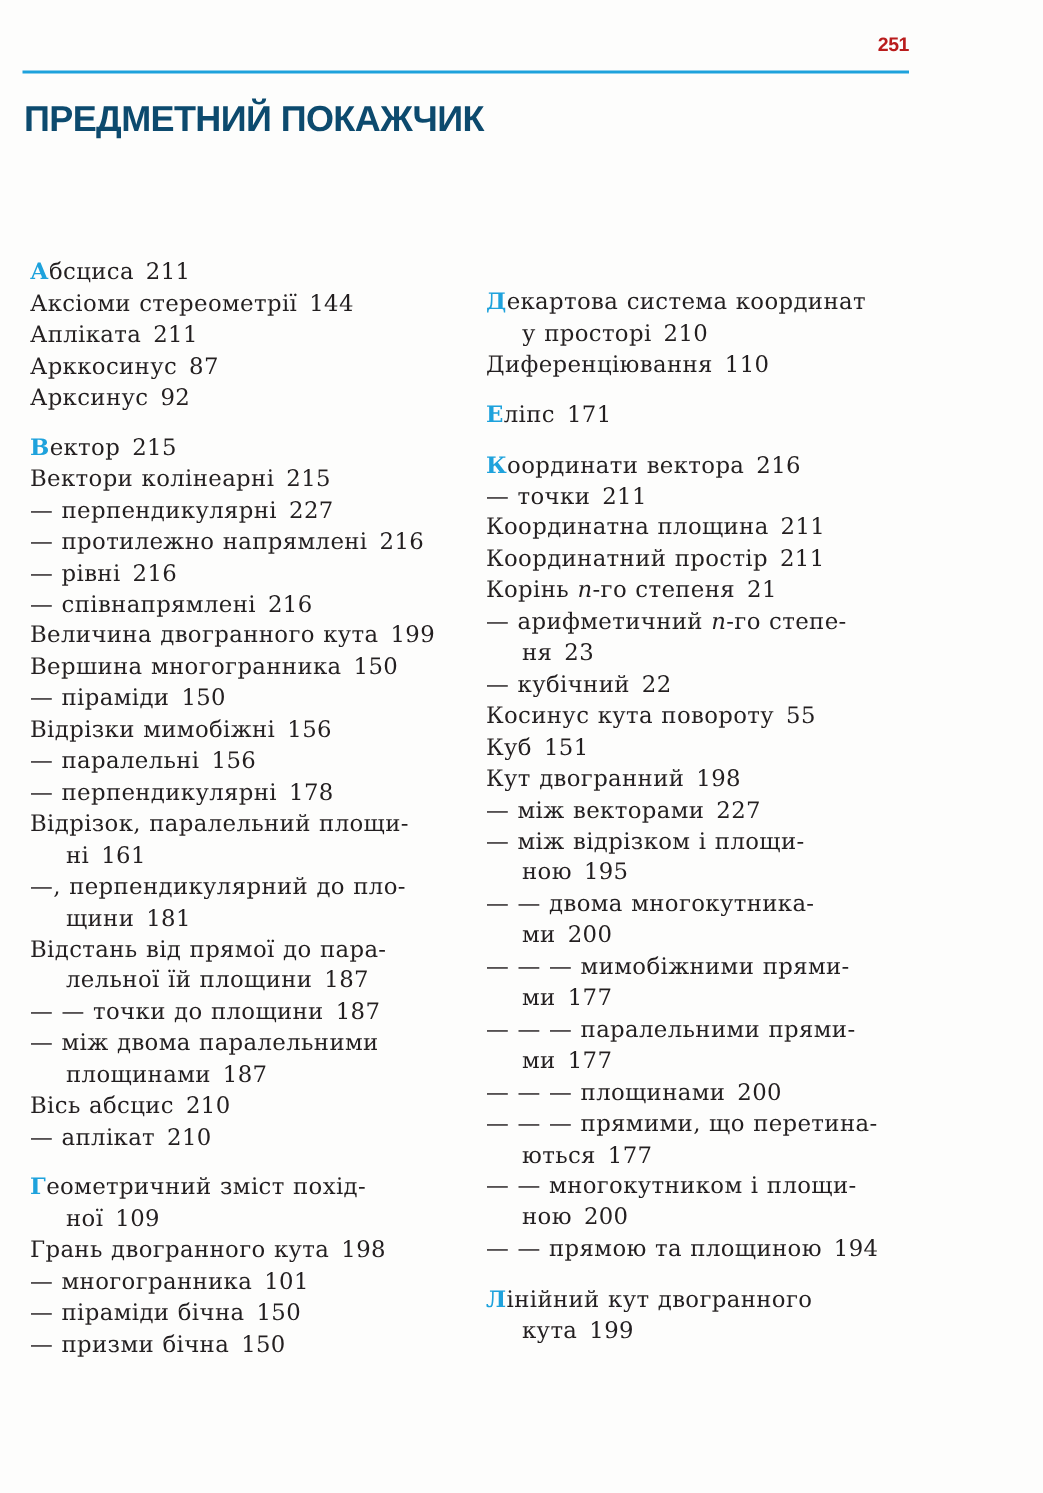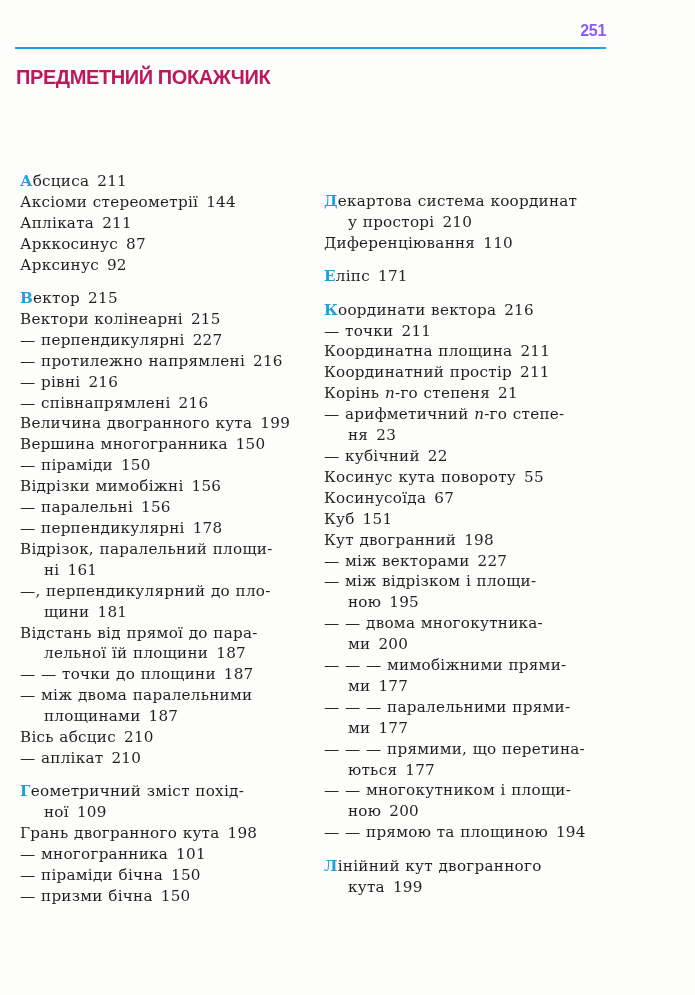--- a/index.html
+++ b/index.html
@@ -13,40 +13,40 @@
       position: relative;
       overflow: hidden;
       color: #231f20;
     }
     .page-number {
       position: absolute;
       top: 22px;
       right: 89px;
       font-family: "Liberation Sans", sans-serif;
       font-weight: bold;
-      font-size: 16px;
-      color: #8b5cf6;
+      font-size: 13px;
+      color: #b91c1c;
       letter-spacing: -0.3px;
     }
     .header-rule {
       position: absolute;
       top: 47px;
       left: 15px;
       width: 591px;
       height: 2px;
       background: #1ea2dc;
     }
     .page-title {
       position: absolute;
       top: 66px;
       left: 16px;
       font-family: "Liberation Sans", sans-serif;
       font-weight: bold;
-      font-size: 20px;
-      color: #be185d;
+      font-size: 24px;
+      color: #0c4a6e;
       letter-spacing: -0.4px;
       margin: 0;
       text-align: center;
     }
     .column {
       position: absolute;
       top: 171px;
       font-family: "DejaVu Serif", serif;
       font-size: 15.2px;
       line-height: 20.9px;
@@ -119,28 +119,28 @@
     </div>
     <div class="group">
       <div class="entry"><span class="accent">К</span><span>оординати вектора</span><span class="pg">216</span></div>
       <div class="entry"><span>— точки</span><span class="pg">211</span></div>
       <div class="entry"><span>Координатна площина</span><span class="pg">211</span></div>
       <div class="entry"><span>Координатний простір</span><span class="pg">211</span></div>
       <div class="entry"><span>Корінь <i>n</i>-го степеня</span><span class="pg">21</span></div>
       <div class="entry"><span>— арифметичний <i>n</i>-го степе-</span><span class="cont"><span>ня</span><span class="pg">23</span></span></div>
       <div class="entry"><span>— кубічний</span><span class="pg">22</span></div>
       <div class="entry"><span>Косинус кута повороту</span><span class="pg">55</span></div>
-      <div class="entry"><span>Косинусоїда</span><span class="pg">67</span></div>
       <div class="entry"><span>Куб</span><span class="pg">151</span></div>
       <div class="entry"><span>Кут двогранний</span><span class="pg">198</span></div>
       <div class="entry"><span>— між векторами</span><span class="pg">227</span></div>
       <div class="entry"><span>— між відрізком і площи-</span><span class="cont"><span>ною</span><span class="pg">195</span></span></div>
       <div class="entry"><span>— — двома многокутника-</span><span class="cont"><span>ми</span><span class="pg">200</span></span></div>
       <div class="entry"><span>— — — мимобіжними прями-</span><span class="cont"><span>ми</span><span class="pg">177</span></span></div>
       <div class="entry"><span>— — — паралельними прями-</span><span class="cont"><span>ми</span><span class="pg">177</span></span></div>
+      <div class="entry"><span>— — — площинами</span><span class="pg">200</span></div>
       <div class="entry"><span>— — — прямими, що перетина-</span><span class="cont"><span>ються</span><span class="pg">177</span></span></div>
       <div class="entry"><span>— — многокутником і площи-</span><span class="cont"><span>ною</span><span class="pg">200</span></span></div>
       <div class="entry"><span>— — прямою та площиною</span><span class="pg">194</span></div>
     </div>
     <div class="group">
       <div class="entry"><span class="accent">Л</span><span>інійний кут двогранного</span><span class="cont"><span>кута</span><span class="pg">199</span></span></div>
     </div>
   </div>
 
 </body></html>

